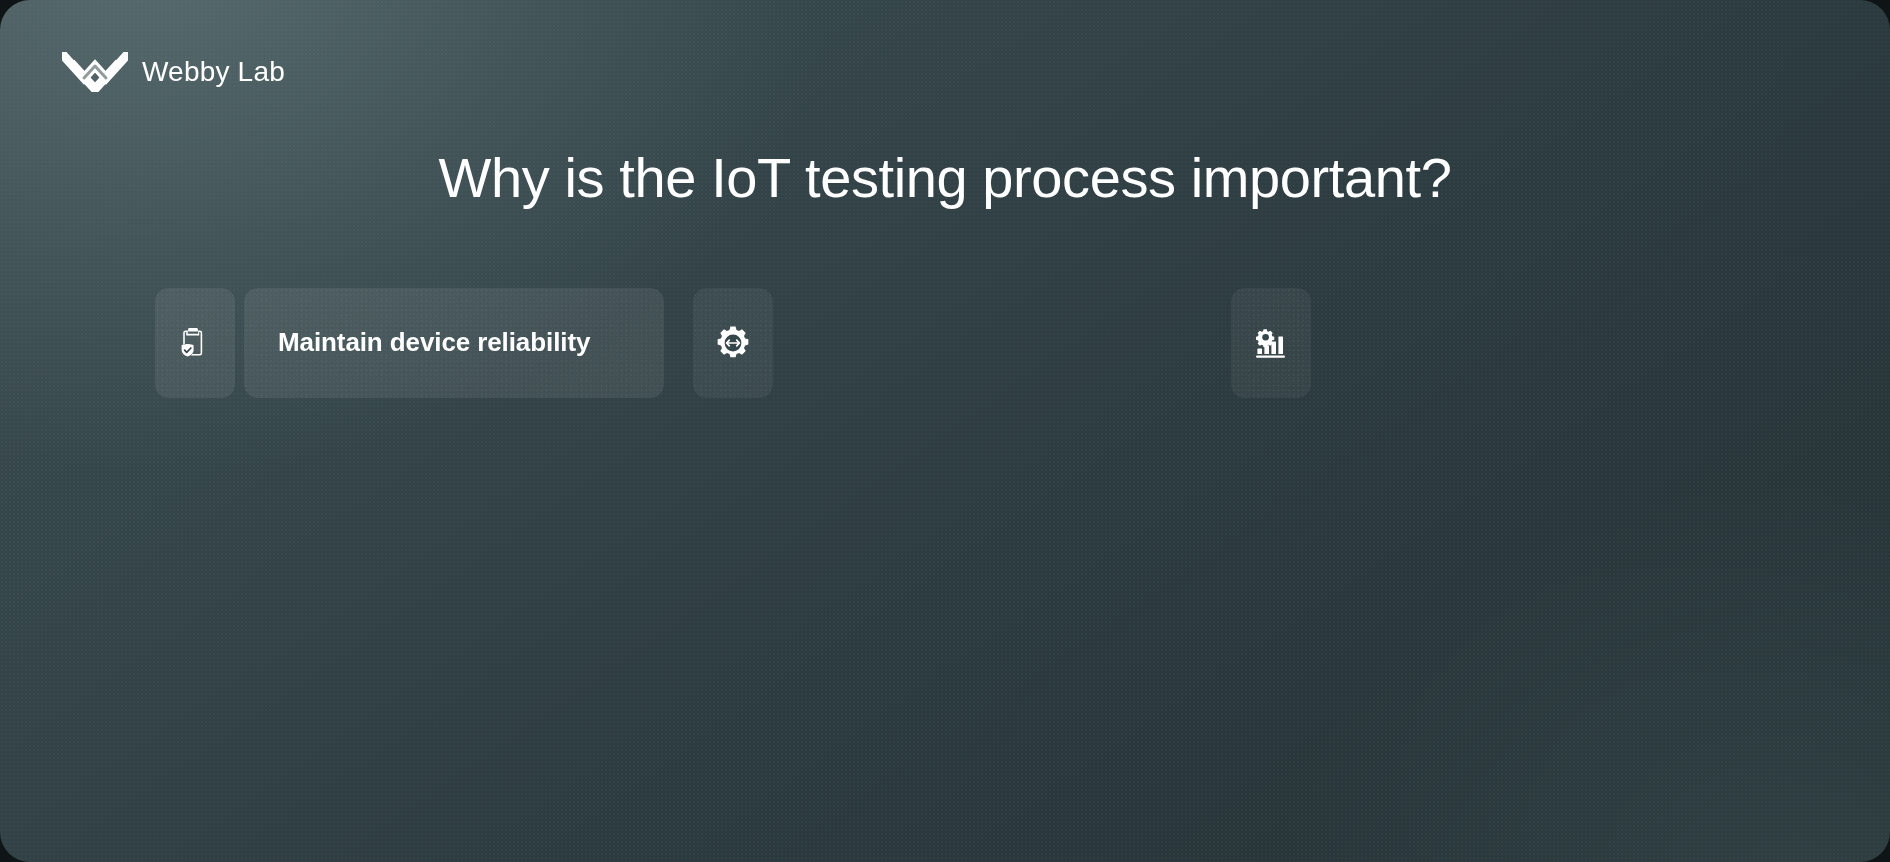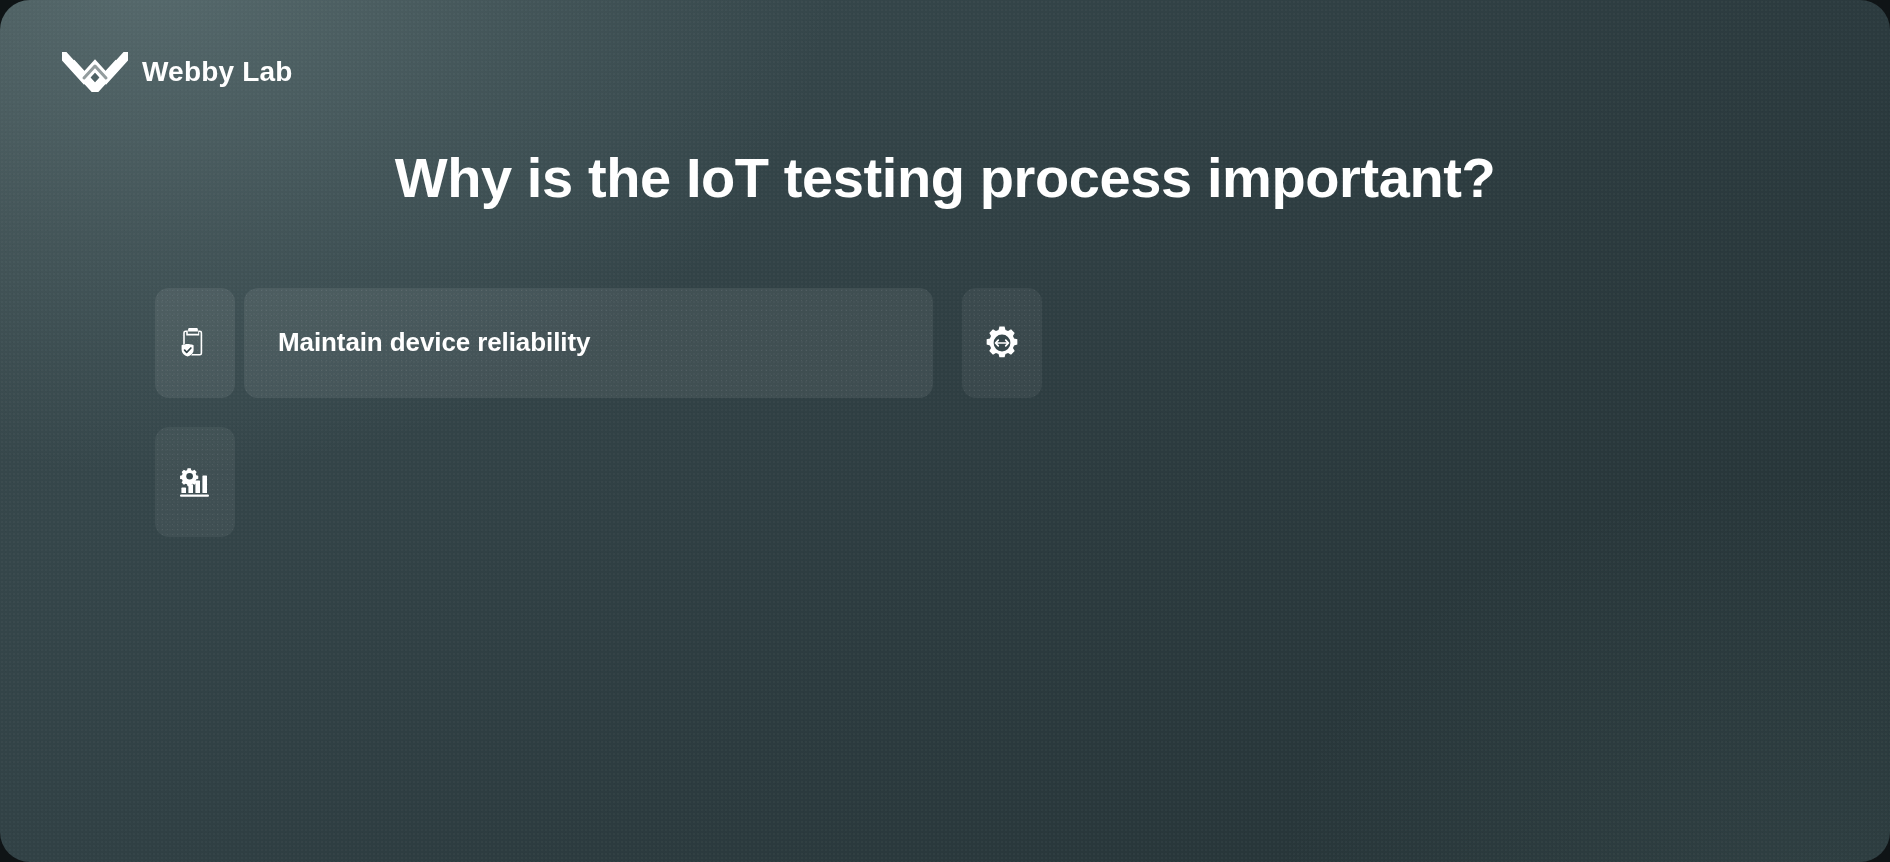--- a/index.html
+++ b/index.html
@@ -50,45 +50,45 @@
     display: flex;
     align-items: center;
     gap: 14px;
     z-index: 5;
   }
   .brand-mark { width: 66px; height: 40px; display: block; }
   .brand-name {
     color: #ffffff;
     font-size: 28px;
     letter-spacing: 0.2px;
-    font-weight: 700;
+    font-weight: 400;
     white-space: nowrap;
   }
 
   
   .title {
     position: absolute;
     left: 0; right: 0;
     top: 145px;
     text-align: center;
     color: #ffffff;
     font-size: 56px;
-    font-weight: 700;
+    font-weight: 400;
     letter-spacing: -0.4px;
     z-index: 5;
   }
 
   
   .grid {
     position: absolute;
     left: 155px;
     top: 288px;
     width: 1585px;
     display: grid;
-    grid-template-columns: 1fr 1fr;
+    grid-template-columns: 1fr 1fr 1fr;
     column-gap: 58px;
     row-gap: 24px;
     z-index: 5;
     gap: 29px;
   }
 
   .row {
     display: flex;
     align-items: stretch;
     gap: 9px;

